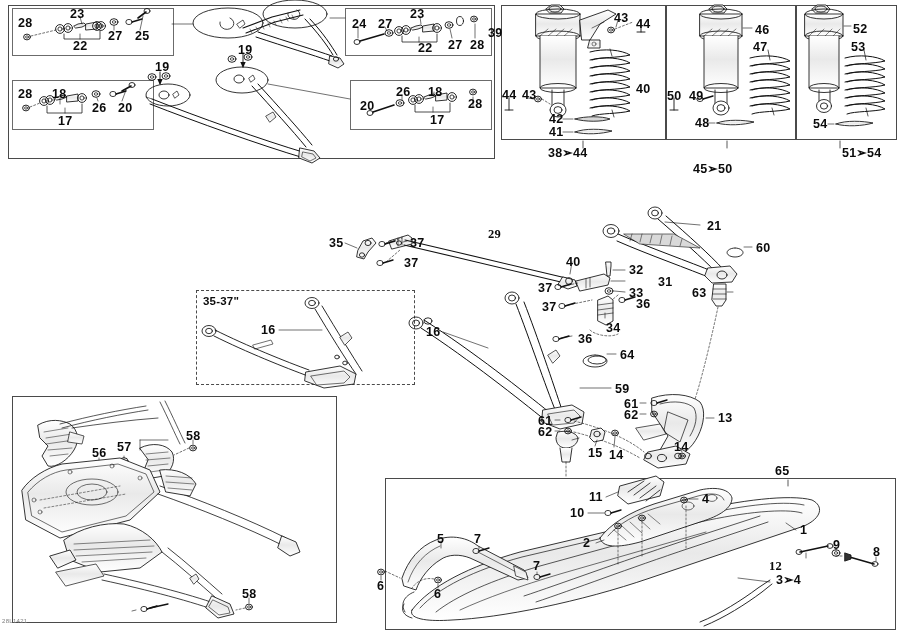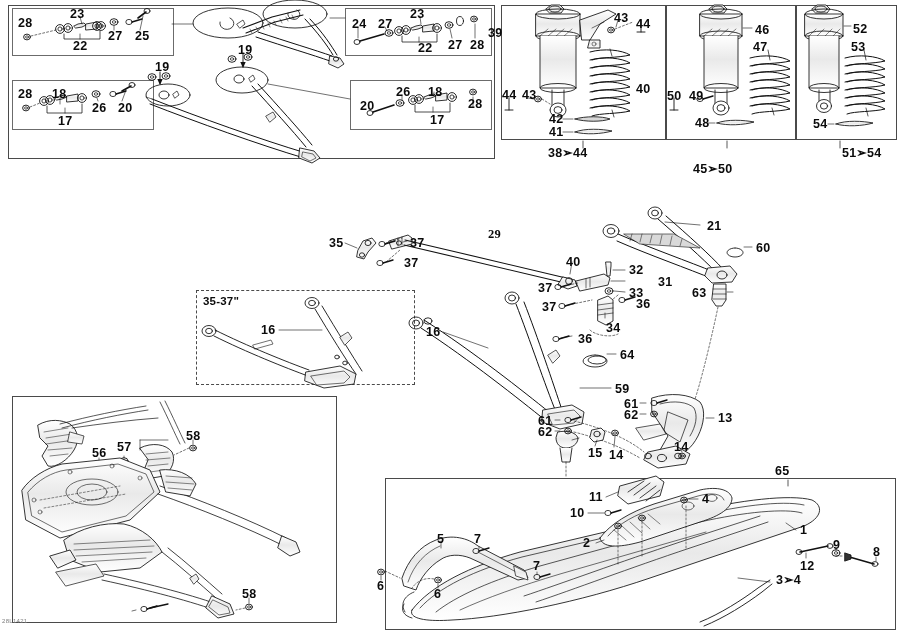--- a/index.html
+++ b/index.html
@@ -798,21 +798,21 @@
     <div class="lbl" style="left:119px;top:600px;margin-top:37px;">55</div>
 
     <div class="lbl" style="left:775px;top:465px;">65</div>
     <div class="lbl" style="left:589px;top:491px;">11</div>
     <div class="lbl" style="left:702px;top:493px;">4</div>
     <div class="lbl" style="left:570px;top:507px;">10</div>
     <div class="lbl" style="left:583px;top:537px;">2</div>
     <div class="lbl" style="left:800px;top:524px;">1</div>
     <div class="lbl" style="left:833px;top:539px;">9</div>
     <div class="lbl" style="left:873px;top:546px;">8</div>
-    <div class="lbl" style="left:800px;top:560px;">12</div>
+    <div class="lbl" style="left:769px;top:560px;font-family:Liberation Serif, serif;">12</div>
     <div class="lbl grp" style="left:776px;top:574px;">3➢4</div>
     <div class="lbl" style="left:437px;top:533px;">5</div>
     <div class="lbl" style="left:474px;top:533px;">7</div>
     <div class="lbl" style="left:533px;top:560px;">7</div>
     <div class="lbl" style="left:377px;top:580px;">6</div>
     <div class="lbl" style="left:434px;top:588px;">6</div>
 
   </div>
 
   <div class="watermark">28L1421</div>

